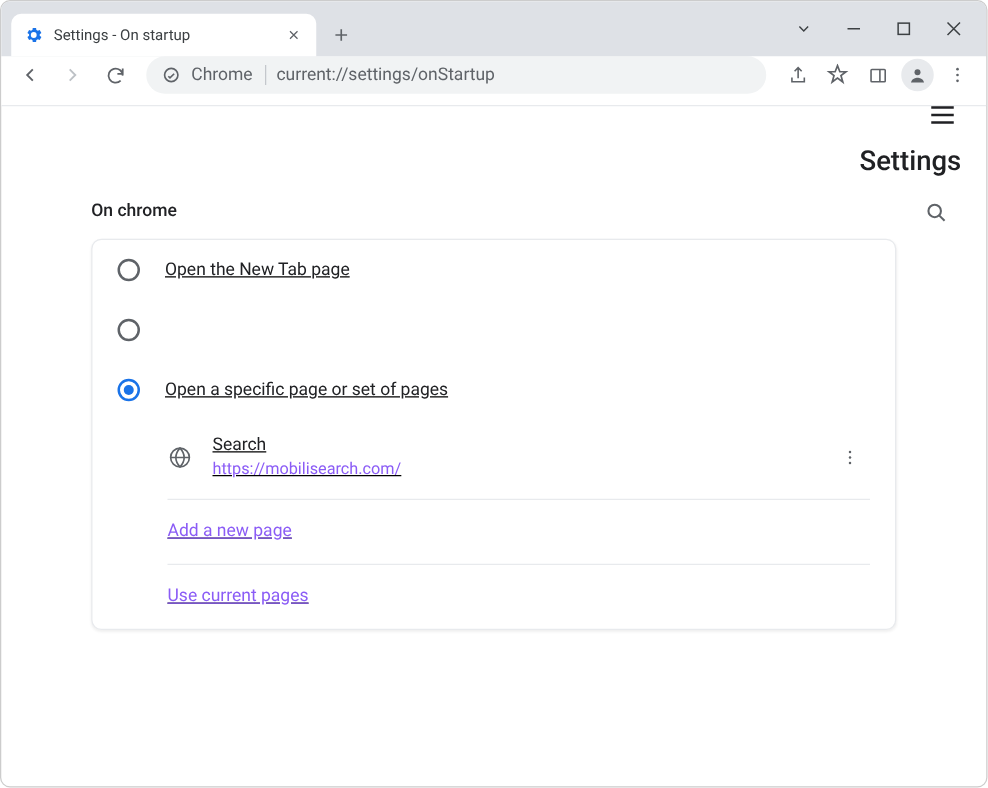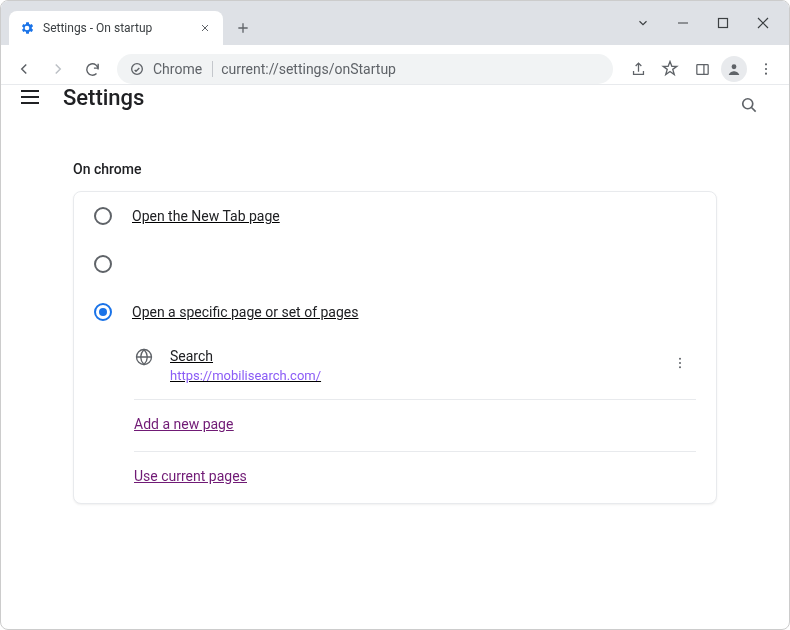--- a/index.html
+++ b/index.html
@@ -1,66 +1,66 @@
 <!DOCTYPE html>
 <html><head>
 <meta charset="utf-8">
 <style>
 * { margin: 0; padding: 0; box-sizing: border-box; font-family: "Segoe UI", Roboto, Arial, sans-serif; }
 body { width: 790px; height: 630px; background: #fff; border: 1px solid #ccc; border-radius: 8px; overflow: hidden; position: relative; }
 
 
 .titlebar { height: 44px; background: #dee1e6; display: flex; align-items: flex-end; position: relative; }
-.tab { background: #fff; height: 34px; margin-left: 8px; border-radius: 8px 8px 0 0; display: flex; align-items: center; padding: 0 10px; width: 214px; gap: 8px; }
+.tab { background: #fff; height: 34px; margin-left: 8px; border-radius: 8px 8px 0 0; display: flex; align-items: center; padding: 0 10px; width: 244px; gap: 8px; }
 .tab-favicon { width: 16px; height: 16px; color: #1a73e8; display:flex; align-items:center; justify-content:center; }
 .tab-title { font-size: 12px; color: #3c4043; flex: 1; white-space: nowrap; overflow: hidden; }
 .tab-close { width: 16px; height: 16px; display:flex; align-items:center; justify-content:center; color:#5f6368; cursor:pointer; }
 .new-tab { width: 28px; height: 28px; display:flex; align-items:center; justify-content:center; color:#5f6368; margin-left:6px; margin-bottom:3px; cursor:pointer; }
 .win-controls { position:absolute; right:6px; top:0; height:44px; display:flex; align-items:center; gap:0; }
 .win-btn { width:40px; height:32px; display:flex; align-items:center; justify-content:center; color:#3c4043; cursor:pointer; }
 .win-btn svg { width:12px; height:12px; }
 .chev { width:40px; height:32px; display:flex; align-items:center; justify-content:center; color:#3c4043; }
 
 
-.toolbar { height: 40px; background:#fff; border-bottom:1px solid #e8eaed; display:flex; align-items:flex-end; padding:0 8px; gap:4px; }
+.toolbar { height: 40px; background:#fff; border-bottom:1px solid #e8eaed; display:flex; align-items:flex-start; padding:0 8px; gap:4px; }
 .tb-btn { width:30px; height:30px; border-radius:50%; display:flex; align-items:center; justify-content:center; color:#5f6368; cursor:pointer; }
 .tb-btn.disabled { color:#bdc1c6; }
 .omnibox { flex:1; height:30px; background:#f1f3f4; border-radius:15px; display:flex; align-items:center; padding:0 12px; gap:8px; margin:0 6px; }
 .om-icon { color:#5f6368; display:flex; align-items:center; }
 .om-chip { color:#5f6368; font-size:14px; padding-right:10px; border-right:1px solid #c4c7cc; }
 .om-url { color:#5f6368; font-size:14px; flex:1; }
 .tb-right { display:flex; align-items:center; gap:2px; }
 .avatar { width:26px; height:26px; border-radius:50%; background:#e8eaed; display:flex; align-items:center; justify-content:center; color:#5f6368; }
 
 
-.settings-hdr { height:56px; display:flex; align-items:flex-start; padding:0 20px; gap:18px; }
+.settings-hdr { height:56px; display:flex; align-items:flex-end; padding:0 20px; gap:18px;flex-direction:column; }
 .hamburger { width:24px; height:24px; display:flex; flex-direction:column; justify-content:center; gap:4px; cursor:pointer; }
 .hamburger span { height:2px; background:#202124; width:18px; }
 .settings-title { font-size:22px; color:#202124; font-weight:500; }
 .search-btn { margin-left:auto; width:40px; height:40px; display:flex; align-items:center; justify-content:center; color:#5f6368; cursor:pointer; }
 
 
 .content { padding: 20px 72px 0 72px; }
 .section-label { font-size:14px; color:#202124; font-weight:500; margin-bottom:14px; }
 .card { border:1px solid #e8eaed; border-radius:8px; box-shadow:0 1px 2px rgba(60,64,67,0.08); background:#fff;text-decoration:underline; }
 .radio-row { display:flex; align-items:center; padding:14px 20px; gap:20px; cursor:pointer; min-height:48px; }
 .radio { width:18px; height:18px; border-radius:50%; border:2px solid #5f6368; position:relative; flex-shrink:0; }
 .radio.sel { border-color:#1a73e8; }
 .radio.sel::after { content:""; position:absolute; inset:3px; border-radius:50%; background:#1a73e8; }
 .radio-label { font-size:14px; color:#202124; }
 .expanded { border-top:1px solid transparent; padding-bottom:4px; }
-.site-row { display:flex; align-items:flex-start; padding:10px 20px 10px 60px; gap:16px; }
+.site-row { display:flex; align-items:center; padding:10px 20px 10px 60px; gap:16px; }
 .globe { width:20px; height:20px; color:#5f6368; display:flex; align-items:center; justify-content:center; flex-shrink:0; }
 .site-text { flex:1; }
 .site-name { font-size:14px; color:#202124; line-height:1.4; }
 .site-url { font-size:13px; color:#8b5cf6; line-height:1.4; }
 .kebab { width:32px; height:32px; display:flex; align-items:center; justify-content:center; color:#5f6368; cursor:pointer; }
 .divider { height:1px; background:#e8eaed; margin:4px 20px 0 60px; }
 .link-row { padding:14px 20px 14px 60px; }
-.link { font-size:14px; color:#701a75; text-decoration:underline; cursor:pointer;text-align:center; }
+.link { font-size:14px; color:#8b5cf6; text-decoration:underline; cursor:pointer;text-align:center; }
 
 
 .watermark { position:absolute; inset:0; display:flex; align-items:center; justify-content:center; pointer-events:none; z-index:-1; }
 .watermark-inner { opacity:0.05; transform:scale(1); }
 .wm-top { font-size:240px; font-weight:900; color:#000; font-style:italic; letter-spacing:6px; display:flex; align-items:center; justify-content:center; }
 .wm-bot { font-size:80px; font-weight:700; color:#000; font-style:italic; text-align:right; margin-top:-40px; letter-spacing:2px; }
 .wm-circle { width:130px; height:130px; border-radius:50%; background:rgba(0,0,200,0.2); position:absolute; top:140px; left:130px; }
 
 svg { display:block; }
 </style>

